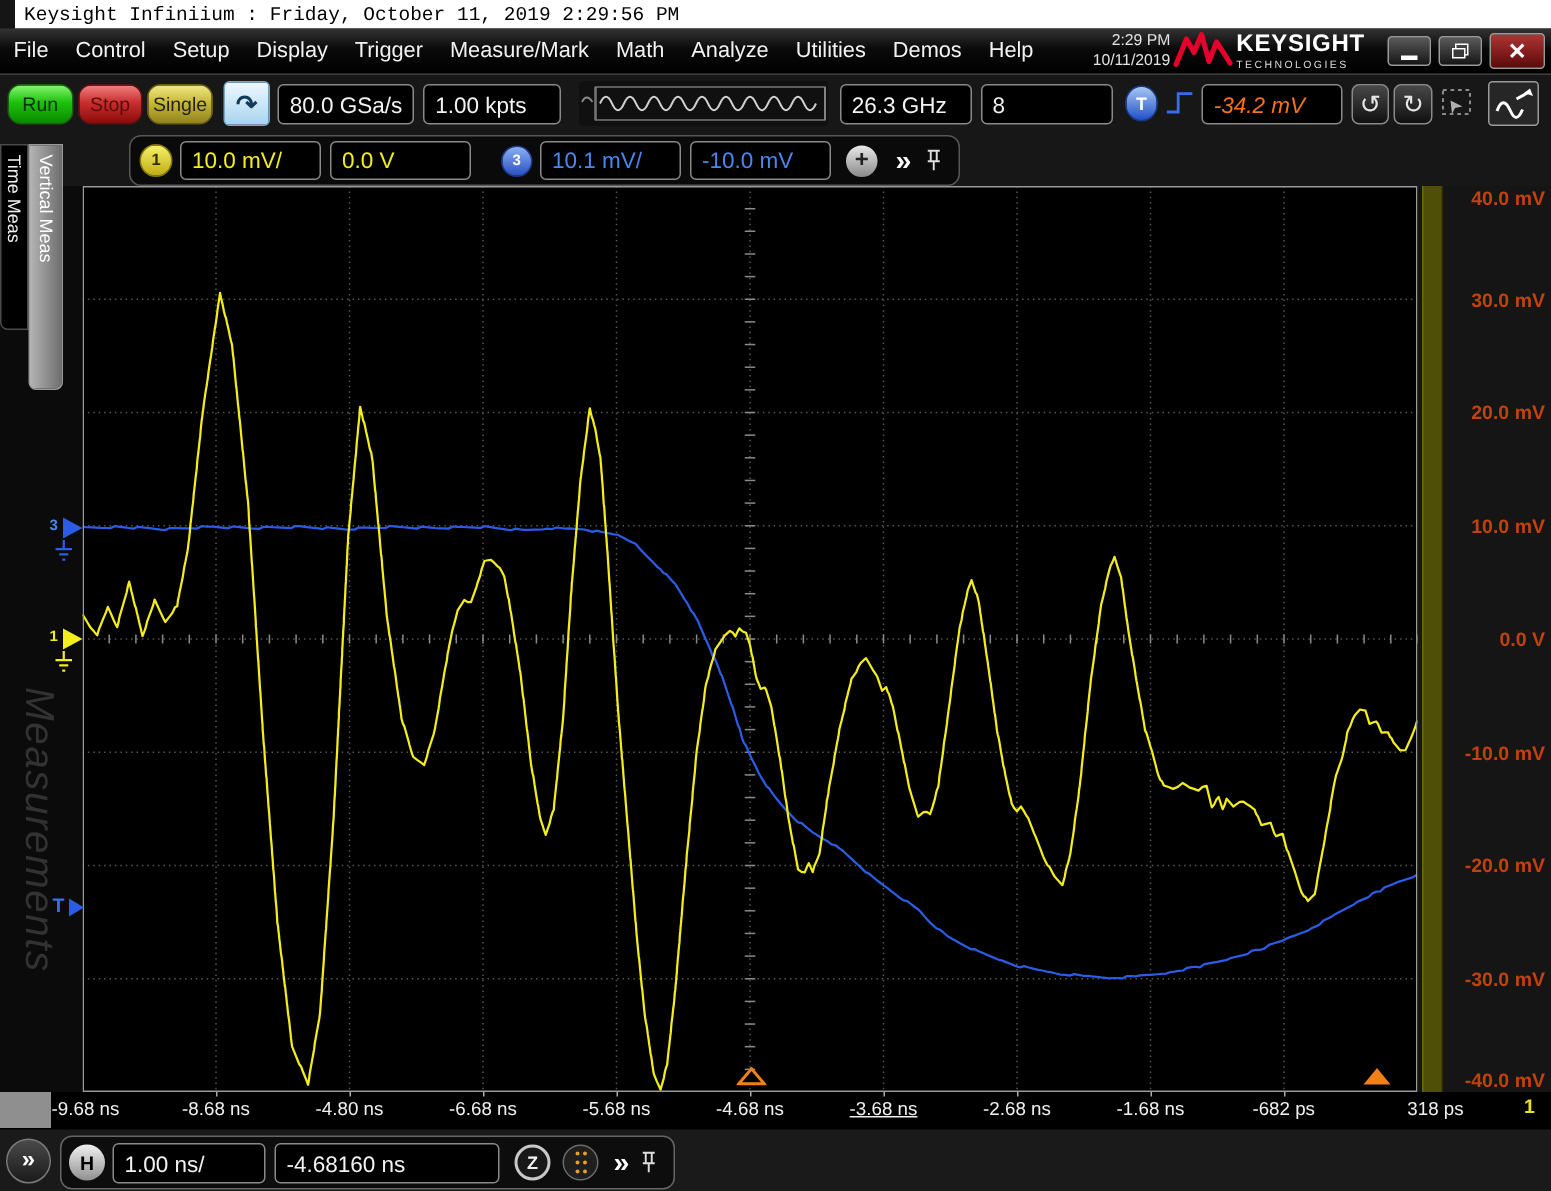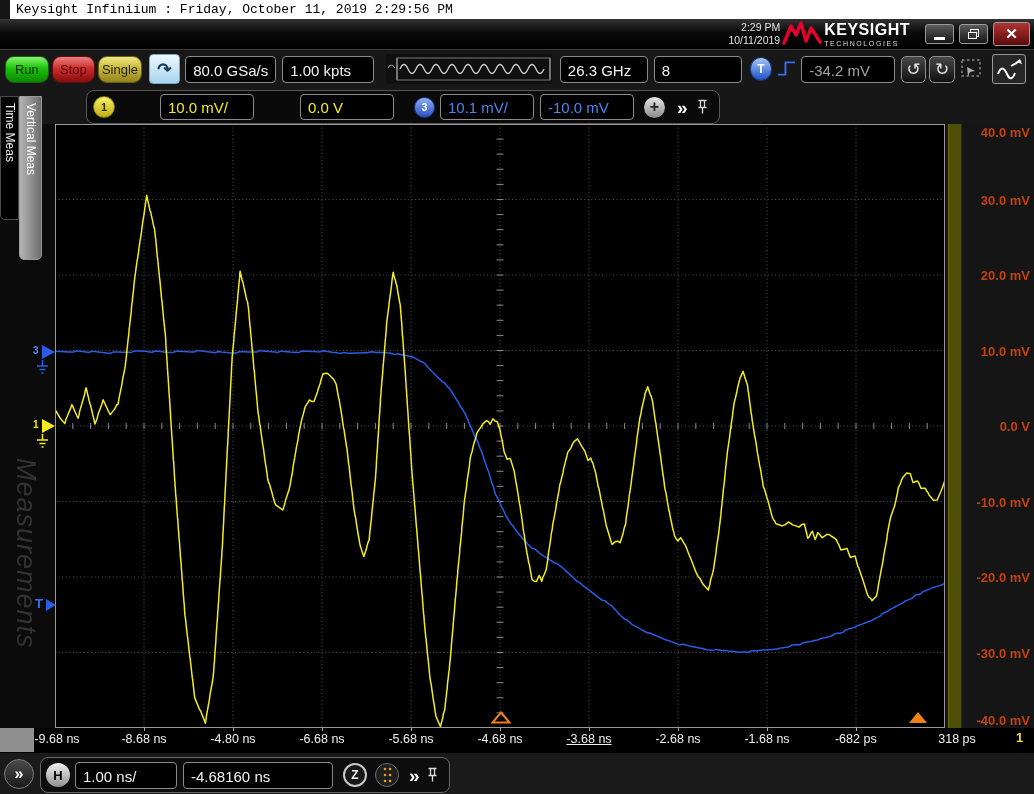--- a/index.html
+++ b/index.html
@@ -29,38 +29,38 @@
            box-sizing:border-box;display:flex;align-items:center;padding-left:5px;}
   .btn{width:46px;height:27px;border-radius:9px;font-size:13px;display:flex;align-items:center;justify-content:center;
        margin-right:3px;cursor:pointer;box-sizing:border-box;}
   .btn.run{background:linear-gradient(#86f570,#1cc20c 45%,#0a8a00);border:1px solid #1d5c14;color:#063006;}
   .btn.stop{background:linear-gradient(#ef8080,#c92f2f 45%,#8a0b0b);border:1px solid #5c1010;color:#5e0a0a;}
   .btn.single{background:linear-gradient(#efe787,#c9b936 45%,#93831f);border:1px solid #6a5e14;color:#222;}
   .touchbtn{width:31px;height:28px;border-radius:4px;background:linear-gradient(#eef8ff,#a8d4ee);border:1px solid #7aa8c8;
             display:flex;align-items:center;justify-content:center;color:#123a5a;font-size:17px;font-weight:bold;margin:0 5px 0 4px;cursor:pointer;}
   .field{height:27px;line-height:27px;background:#000;border:1px solid #8a8a8a;border-radius:4px;color:#f2f2f2;
          font-size:15px;padding:0 7px;box-sizing:border-box;margin-right:6px;white-space:nowrap;cursor:pointer;}
-  .field.blue{color:#a3a3a3;}
+  .field.blue{color:#f97316;font-style:italic;}
   .wavepreview{width:168px;height:30px;background:#101010;border-radius:3px;margin:0 8px 0 6px;display:flex;align-items:center;cursor:pointer;}
   .tcircle{width:22px;height:22px;border-radius:50%;background:linear-gradient(#a6c6f2,#2050c8);border:1px solid #173a7a;
            color:#fff;font-size:12px;font-weight:bold;display:flex;align-items:center;justify-content:center;margin:0 4px 0 2px;cursor:pointer;}
   .iconbtn{width:27px;height:27px;border-radius:5px;background:linear-gradient(#484848,#101010);border:1px solid #8a8a8a;
            color:#e6e6e6;font-size:17px;display:flex;align-items:center;justify-content:center;margin-right:3px;box-sizing:border-box;cursor:pointer;}
   .tright{margin-left:auto;display:flex;align-items:center;padding-right:8px;}
   .wavebtn{width:32px;height:28px;border-radius:3px;border:1px solid #9a9a9a;background:#262626;display:flex;align-items:center;justify-content:center;margin-left:8px;cursor:pointer;}
   
   .chbar{position:absolute;left:0;top:88px;width:1034px;height:36px;background:#171717;}
   .chgroup{position:absolute;left:86px;top:2px;height:32px;border:1px solid #565656;border-radius:8px;background:#0a0a0a;
            display:flex;align-items:center;padding:0 10px 0 6px;}
   .badge{border-radius:50%;font-weight:bold;display:flex;align-items:center;justify-content:center;margin-right:5px;cursor:pointer;}
   .badge.ch1{width:20px;height:20px;background:linear-gradient(#f8f068,#bfae14);border:1px solid #857710;color:#332f04;font-size:11px;}
   .badge.ch3{width:19px;height:19px;background:linear-gradient(#8cb0f2,#2a50c2);border:1px solid #1a3a8a;color:#fff;font-size:10px;margin-left:14px;}
   .chfield{height:26px;line-height:26px;background:#000;border:1px solid #8a8a8a;border-radius:4px;font-size:15px;
            padding:0 7px;box-sizing:border-box;margin-right:6px;white-space:nowrap;cursor:pointer;}
-  .chfield.y{color:#f3ed1d;width:94px;margin-left:40px;}
+  .chfield.y{color:#f3ed1d;width:94px;}
   .chfield.b{color:#4a86f0;width:94px;}
   .pluscircle{width:21px;height:21px;border-radius:50%;background:linear-gradient(#e8e8e8,#8a8a8a);color:#222;font-size:16px;
               font-weight:bold;display:flex;align-items:center;justify-content:center;margin:0 6px 0 4px;cursor:pointer;}
   .chev{color:#fff;font-size:19px;font-weight:bold;margin:0 6px;cursor:pointer;line-height:1;}
   
   .side-bg{position:absolute;left:0;top:124px;width:55px;height:604px;background:#0b0b0b;}
   .vtab{position:absolute;writing-mode:vertical-rl;text-orientation:mixed;font-size:12px;display:flex;align-items:center;
         justify-content:flex-start;padding-top:6px;box-sizing:border-box;cursor:pointer;}
   .vtab.t1{left:0;top:96px;width:19px;height:124px;background:#000;border:1px solid #4a4a4a;color:#f0f0f0;border-radius:0 0 0 5px;}
   .vtab.t2{left:19px;top:96px;width:23px;height:164px;background:linear-gradient(90deg,#b4b4b4,#6e6e6e);border:1px solid #999;
@@ -100,20 +100,33 @@
   .ctick{stroke:#8a8a8a;stroke-width:1;}
 </style>
 </head>
 <body>
 
 <div class="titlebar">
   <span>Keysight Infiniium : Friday, October 11, 2019 2:29:56 PM</span>
 </div>
 
 <div class="menubar">
+  <div class="menu-items" id="menu-items">
+      <div class="mitem">File</div>
+      <div class="mitem">Control</div>
+      <div class="mitem">Setup</div>
+      <div class="mitem">Display</div>
+      <div class="mitem">Trigger</div>
+      <div class="mitem">Measure/Mark</div>
+      <div class="mitem">Math</div>
+      <div class="mitem">Analyze</div>
+      <div class="mitem">Utilities</div>
+      <div class="mitem">Demos</div>
+      <div class="mitem">Help</div>
+    </div>
   <div class="menu-right">
     <div class="clock">
       <div>2:29 PM</div>
       <div>10/11/2019</div>
     </div>
     <svg width="42" height="28" viewBox="0 0 42 28">
       <polyline points="2,23 9,6 14,15 19,3 24,21 29,8 33,14 38,22" fill="none" stroke="#e8002d" stroke-width="3.4" stroke-linejoin="round" stroke-linecap="round"></polyline>
     </svg>
     <div class="brand">
       <div class="b1">KEYSIGHT</div>

